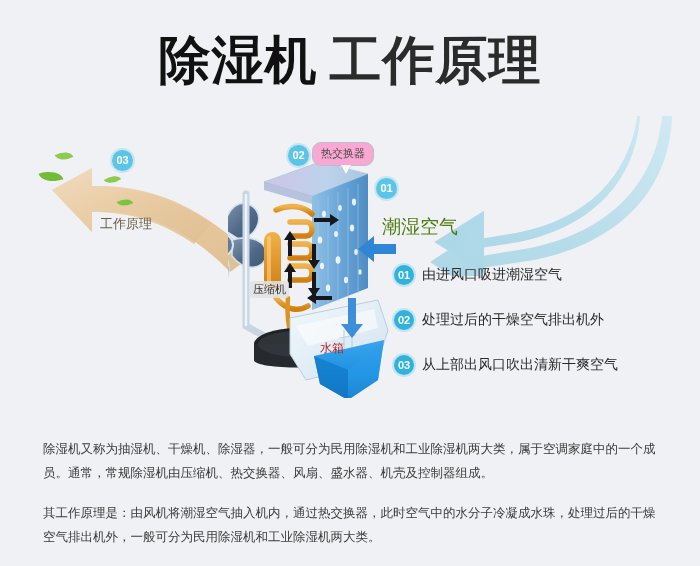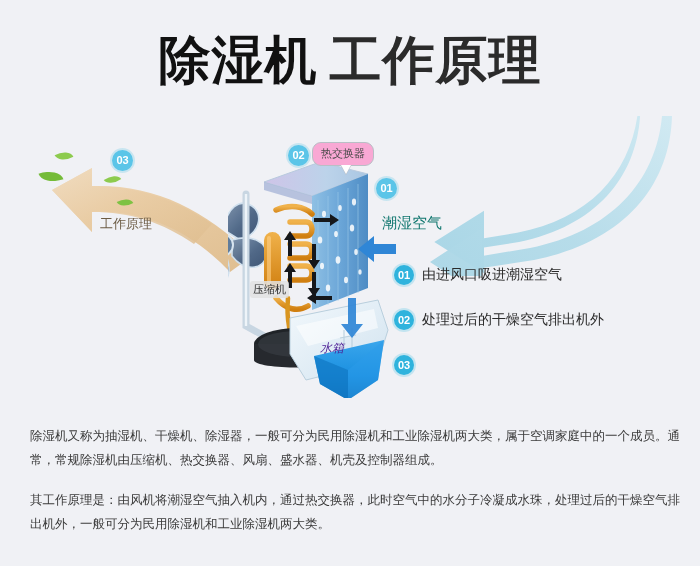--- a/index.html
+++ b/index.html
@@ -80,22 +80,22 @@
     left: 100px;
     top: 97px;
     font-size: 13px;
     color: #6b5b44;
     white-space: nowrap;
   }
   .lbl-moist {
     position: absolute;
     left: 382px;
     top: 96px;
-    font-size: 15px;
-    color: #0f766e;
+    font-size: 19px;
+    color: #4d7c0f;
     white-space: nowrap;
     text-align: right;
   }
 
   
   .dbadge {
     position: absolute;
     width: 21px;
     height: 21px;
     border-radius: 50%;
@@ -148,24 +148,23 @@
     padding: 1px 3px;
     border-radius: 3px;
     white-space: nowrap;
     z-index: 6;
   }
   .lbl-tank {
     position: absolute;
     left: 320px;
     top: 222px;
     font-size: 12px;
-    color: #4c1d95;
+    color: #b91c1c;
     white-space: nowrap;
     z-index: 7;
-    font-style: italic;
   }
 
   
   .legend { position: absolute; left: 394px; top: 252px; width: 296px; }
   .legend-row {
     display: flex;
     align-items: center;
     height: 45px;
   }
   .lbadge {
@@ -191,21 +190,21 @@
   
   .body-copy {
     position: absolute;
     left: 30px;
     top: 424px;
     width: 650px;
     font-size: 12.5px;
     line-height: 24px;
     color: #3a3a3a;
   }
-  .para { margin: 0; }
+  .para { margin: 13px; }
   .para + .para { margin-top: 16px; }
 </style>
 </head>
 <body>
 
 <div class="page">
 
   <div class="title">
     <span class="t-a">除湿机</span><span class="t-gap"></span><span class="t-b">工作原理</span>
   </div>
@@ -377,20 +376,21 @@
     <div class="legend-row">
       <div class="lbadge">01</div>
       <div class="ltext">由进风口吸进潮湿空气</div>
     </div>
     <div class="legend-row">
       <div class="lbadge">02</div>
       <div class="ltext">处理过后的干燥空气排出机外</div>
     </div>
     <div class="legend-row">
       <div class="lbadge">03</div>
+      <div class="ltext">从上部出风口吹出清新干爽空气</div>
     </div>
   </div>
 
   <div class="body-copy">
     <p class="para">除湿机又称为抽湿机、干燥机、除湿器，一般可分为民用除湿机和工业除湿机两大类，属于空调家庭中的一个成员。通常，常规除湿机由压缩机、热交换器、风扇、盛水器、机壳及控制器组成。</p>
     <p class="para">其工作原理是：由风机将潮湿空气抽入机内，通过热交换器，此时空气中的水分子冷凝成水珠，处理过后的干燥空气排出机外，一般可分为民用除湿机和工业除湿机两大类。</p>
   </div>
 
 </div>
 

